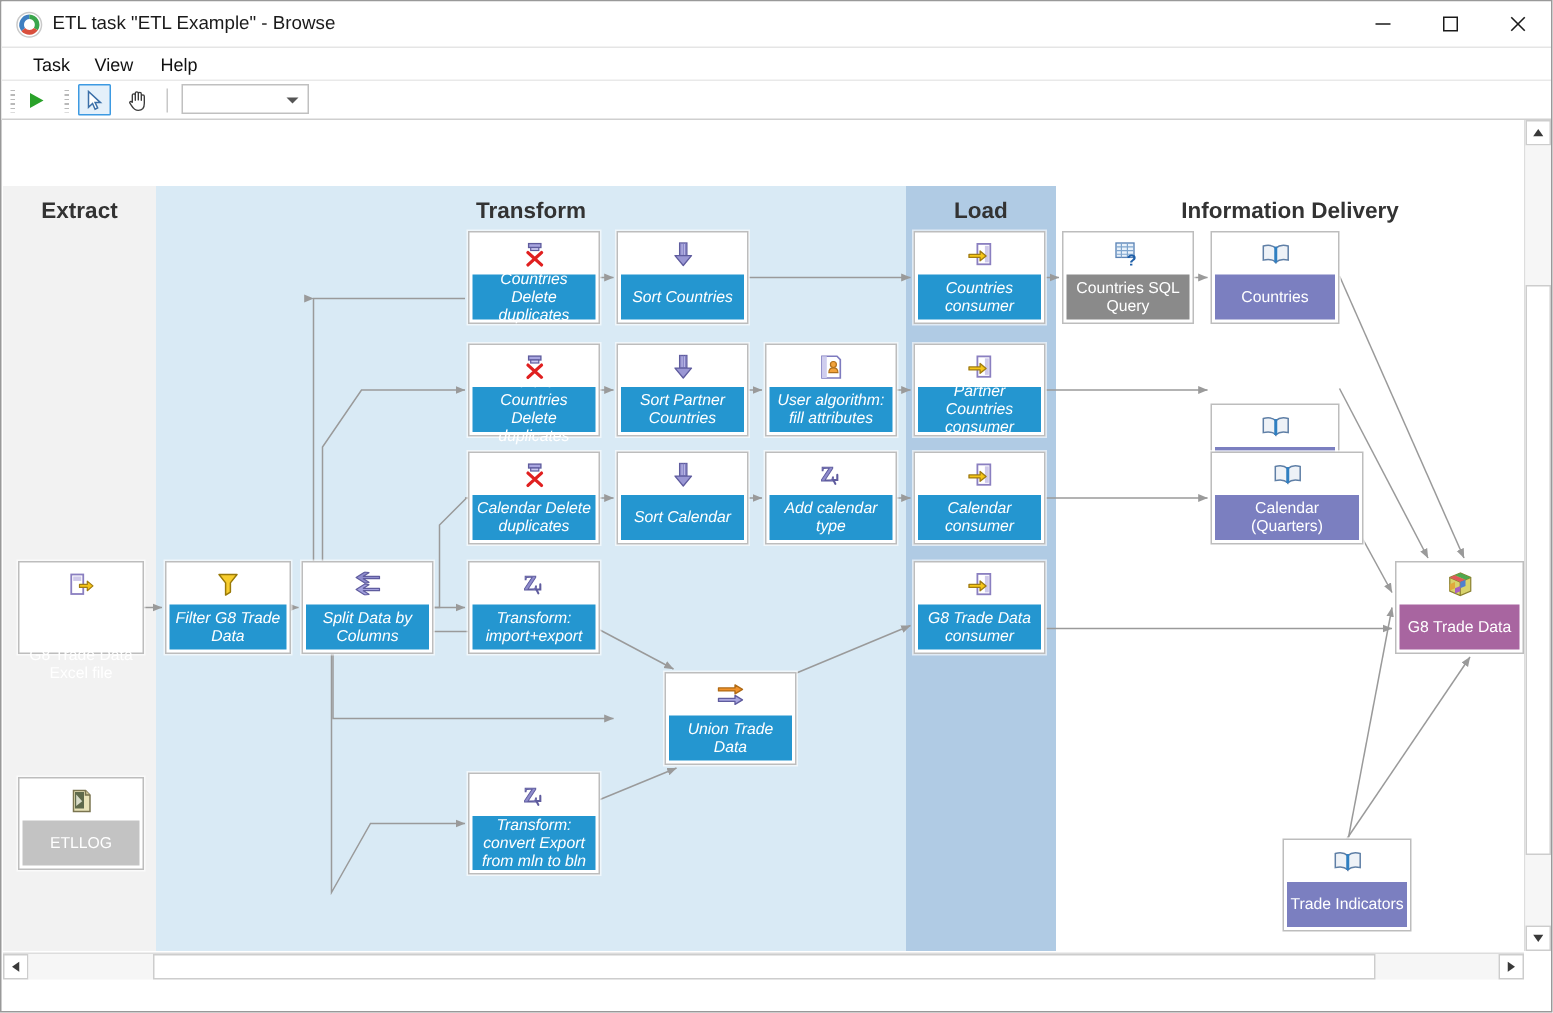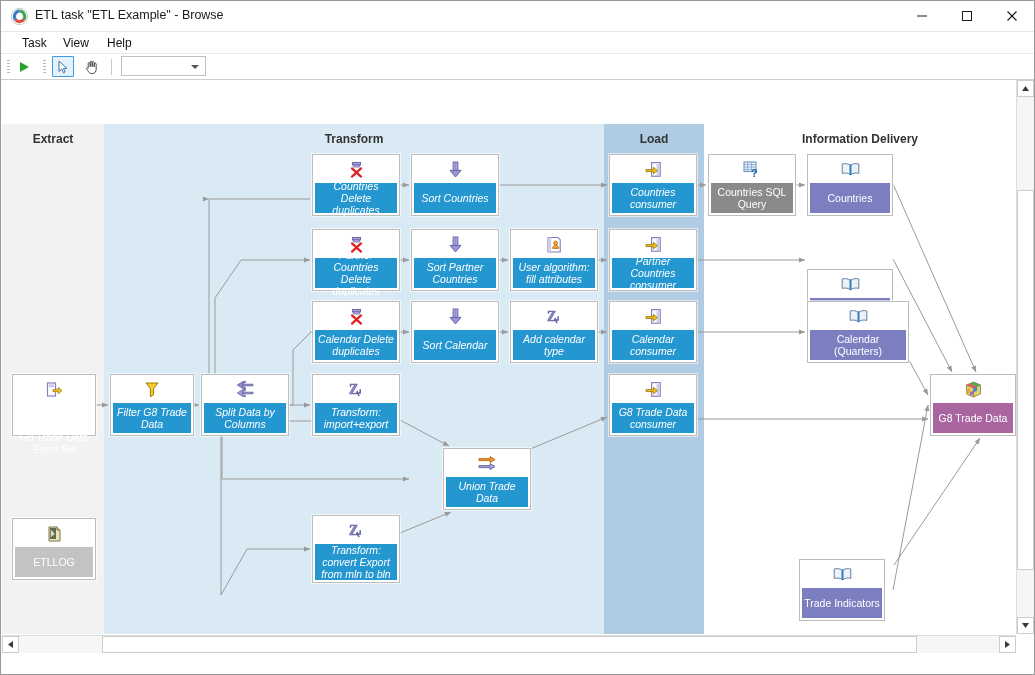--- a/index.html
+++ b/index.html
@@ -32,21 +32,21 @@
   .tbtn.sel{border-color:#3d9ae2;background:#e4f0fa;}
   .tsep{position:absolute;top:5px;width:1px;height:16px;background:#c8c8c8;}
   .tcombo{position:absolute;top:2px;left:120px;width:85px;height:20px;border:1px solid #c0c0c0;background:#fff;box-sizing:border-box;}
   .tcombo .arw{position:absolute;right:6px;top:8px;width:0;height:0;border-left:4px solid transparent;border-right:4px solid transparent;border-top:4px solid #555;}
 
   
   .canvas{position:absolute;left:1px;top:79px;width:1014px;height:554px;background:#fff;overflow:hidden;}
   .diagram{position:absolute;left:0;top:0;width:1014px;height:554px;}
 
   .band{position:absolute;top:44px;height:510px;}
-  .band-label{position:absolute;top:52px;font-size:12px;font-weight:bold;color:#333;text-align:center;}
+  .band-label{position:absolute;top:52px;font-size:15px;font-weight:bold;color:#333;text-align:center;}
 
   .canvas-title{position:absolute;font-size:17px;color:#333;white-space:nowrap;}
 
   svg.links{position:absolute;left:0;top:0;width:1014px;height:554px;pointer-events:none;}
 
   
   .node{position:absolute;box-sizing:border-box;background:#fff;border:1px solid #bdbdbd;
         box-shadow:0 0 0 1px rgba(255,255,255,0.6);}
   .node .icon{position:absolute;left:0;top:0;width:100%;height:28px;display:flex;align-items:center;justify-content:center;}
   .node .lbl{position:absolute;left:2px;right:2px;bottom:2px;top:28px;display:flex;align-items:center;justify-content:center;
@@ -412,21 +412,21 @@
           <div class="node purple" style="left: 805px; top: 221px; width: 102px; height: 62px;">
             <span class="icon">
               <svg width="19" height="15" viewBox="0 0 19 15">
                 <path d="M9.5 3.4C7.4 1.5 3.8 1.3 1.2 2v9.4c2.6-.7 6.2-.5 8.3 1.4z" fill="#eef2f7" stroke="#5f7fa6" stroke-width="1"></path>
                 <path d="M9.5 3.4c2.1-1.9 5.7-2.1 8.3-1.4v9.4c-2.6-.7-6.2-.5-8.3 1.4z" fill="#eef2f7" stroke="#5f7fa6" stroke-width="1"></path>
                 <rect x="8.5" y="2.4" width="2" height="10.6" fill="#2f7fc1"></rect>
               </svg>
             </span>
             <span class="lbl">Calendar (Quarters)</span>
           </div>
-          <div class="node purple" style="left: 797px; top: 479px; width: 86px; height: 62px;">
+          <div class="node purple" style="left: 853px; top: 479px; width: 86px; height: 62px;">
             <span class="icon">
               <svg width="19" height="15" viewBox="0 0 19 15">
                 <path d="M9.5 3.4C7.4 1.5 3.8 1.3 1.2 2v9.4c2.6-.7 6.2-.5 8.3 1.4z" fill="#eef2f7" stroke="#5f7fa6" stroke-width="1"></path>
                 <path d="M9.5 3.4c2.1-1.9 5.7-2.1 8.3-1.4v9.4c-2.6-.7-6.2-.5-8.3 1.4z" fill="#eef2f7" stroke="#5f7fa6" stroke-width="1"></path>
                 <rect x="8.5" y="2.4" width="2" height="10.6" fill="#2f7fc1"></rect>
               </svg>
             </span>
             <span class="lbl">Trade Indicators</span>
           </div>
           <div class="node magenta" style="left: 928px; top: 294px; width: 86px; height: 62px;">

